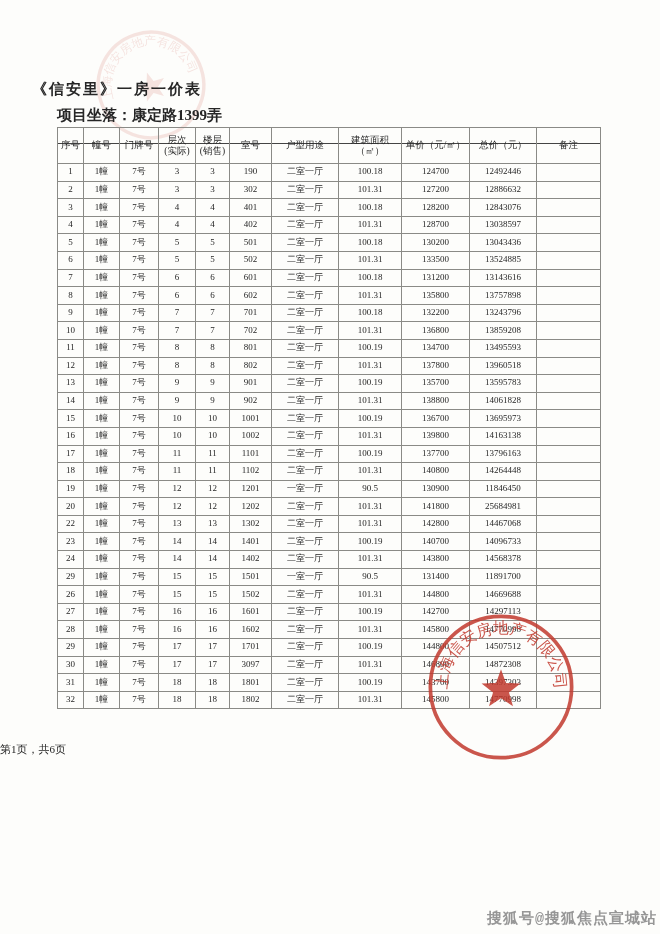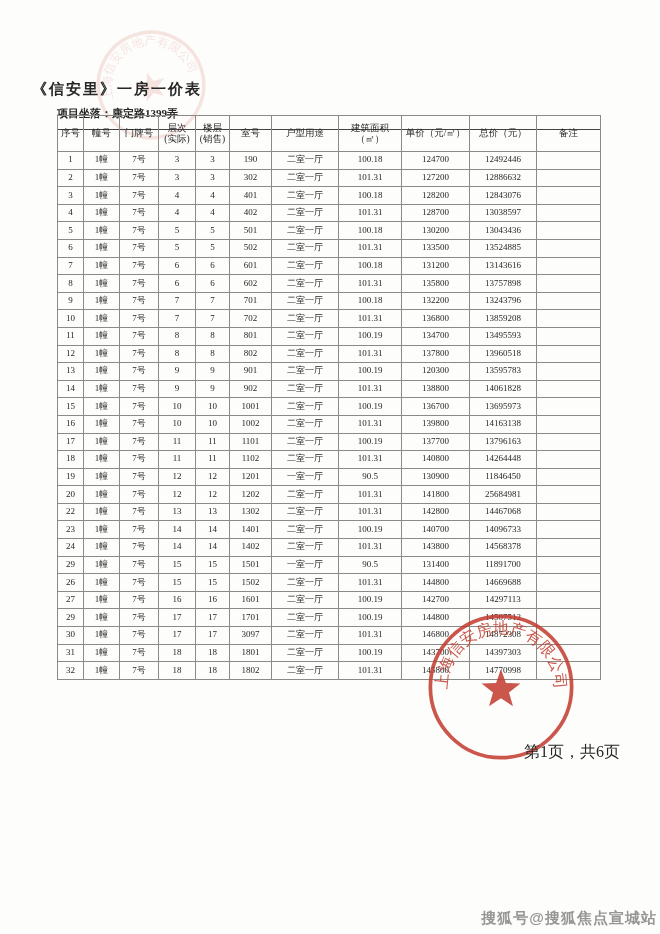--- a/index.html
+++ b/index.html
@@ -10,47 +10,47 @@
     font-family:"Liberation Serif", serif;
     color:#262626;
     overflow:hidden;
   }
   .doc-title {
     position:absolute; top:80px; left:0; width:566px;
     font-size:15px; font-weight:bold; letter-spacing:2px;margin-left:32px;
   }
   .location-line {
     position:absolute; top:106px; left:57px; width:543px;
-    font-size:11px; font-weight:bold;
-    border-bottom:1px solid #444; padding-bottom:8px;
+    font-size:15px; font-weight:bold;
+    border-bottom:1px solid #444; padding-bottom:18px;
   }
   table.price-table {
-    position:absolute; top:115px; left:57px; width:543px;
+    position:absolute; top:127px; left:57px; width:543px;
     border-collapse:collapse; table-layout:fixed;
     font-size:9px; line-height:1.1;
   }
   .price-table th, .price-table td {
     border:1px solid #8a8a86;
     text-align:center; vertical-align:middle;
     padding:1px 0; overflow:hidden;
   }
   .price-table th {
     font-weight:normal; height:36px; white-space:pre-line; font-size:9.5px;
   }
   .price-table td { height:17.6px; }
   .page-footer {
     position:absolute; top:742px; left:0; width:620px;
-    text-align:right; font-size:16px;
+    text-align:left; font-size:11px;
   }
   .stamp { position:absolute; pointer-events:none; }
   .stamp-main { left:422px; top:608px; opacity:0.85; }
   .stamp-faint { left:92px; top:26px; opacity:0.13; transform:rotate(-18deg); }
   .watermark {
     position:absolute; right:3px; bottom:6px;
-    font-family:Liberation Sans, sans-serif;
+    font-family:Liberation Mono, monospace;
     font-size:15px; font-weight:bold; color:#969696; letter-spacing:1px;
   }
 </style>
 </head>
 <body>
 
 <svg class="stamp stamp-faint" width="118" height="118" viewBox="0 0 170 170">
   <circle cx="85" cy="85" r="76" fill="none" stroke="#c23a2e" stroke-width="5"></circle>
   <path id="faintSealPath" d="M 85,85 m -58,0 a 58,58 0 1,1 116,0 a 58,58 0 1,1 -116,0" fill="none"></path>
   <text fill="#c23a2e" font-size="17" text-anchor="middle">
@@ -254,21 +254,21 @@
       </tr>
       <tr>
         <td>13</td>
         <td>1幢</td>
         <td>7号</td>
         <td>9</td>
         <td>9</td>
         <td>901</td>
         <td>二室一厅</td>
         <td>100.19</td>
-        <td>120300</td>
+        <td>135700</td>
         <td>13595783</td>
         <td></td>
       </tr>
       <tr>
         <td>14</td>
         <td>1幢</td>
         <td>7号</td>
         <td>9</td>
         <td>9</td>
         <td>902</td>
@@ -425,20 +425,33 @@
         <td>27</td>
         <td>1幢</td>
         <td>7号</td>
         <td>16</td>
         <td>16</td>
         <td>1601</td>
         <td>二室一厅</td>
         <td>100.19</td>
         <td>142700</td>
         <td>14297113</td>
+        <td></td>
+      </tr>
+      <tr>
+        <td>28</td>
+        <td>1幢</td>
+        <td>7号</td>
+        <td>16</td>
+        <td>16</td>
+        <td>1602</td>
+        <td>二室一厅</td>
+        <td>101.31</td>
+        <td>145800</td>
+        <td>14770998</td>
         <td></td>
       </tr>
       <tr>
         <td>29</td>
         <td>1幢</td>
         <td>7号</td>
         <td>17</td>
         <td>17</td>
         <td>1701</td>
         <td>二室一厅</td>

